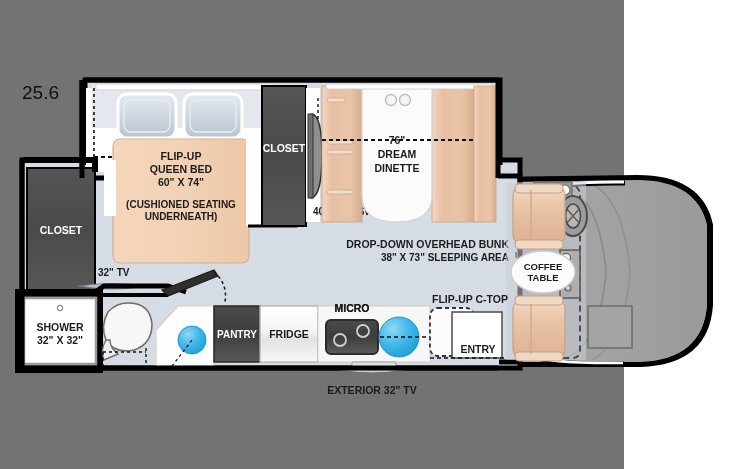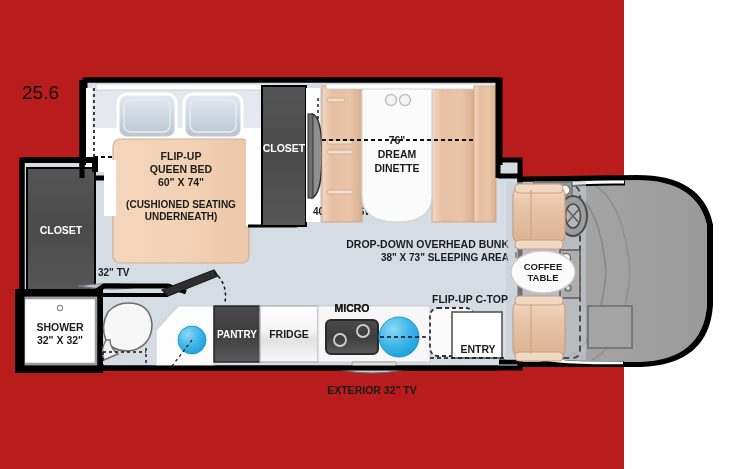--- a/index.html
+++ b/index.html
@@ -1,18 +1,18 @@
 <!DOCTYPE html>
 <html><head>
 <meta charset="utf-8">
 <style>
   html,body{margin:0;padding:0;background:#ffffff;}
   body{width:731px;height:469px;overflow:hidden;
        font-family:"Liberation Sans","DejaVu Sans",sans-serif;}
-  #stage{position:relative;width:624px;height:469px;background:#b91c1c;text-decoration:underline;}
+  #stage{position:relative;width:624px;height:469px;background:#737373;text-decoration:underline;}
   svg{display:block;}
   .lbl{font-family:"Liberation Sans","DejaVu Sans",sans-serif;
        font-weight:bold;fill:#1b1b1b;}
   .lbl-w{fill:#ffffff;}
   .ttl{font-family:"Liberation Sans","DejaVu Sans",sans-serif;
        font-weight:normal;fill:#111;font-size:19px;}
 </style>
 </head>
 <body>
 

